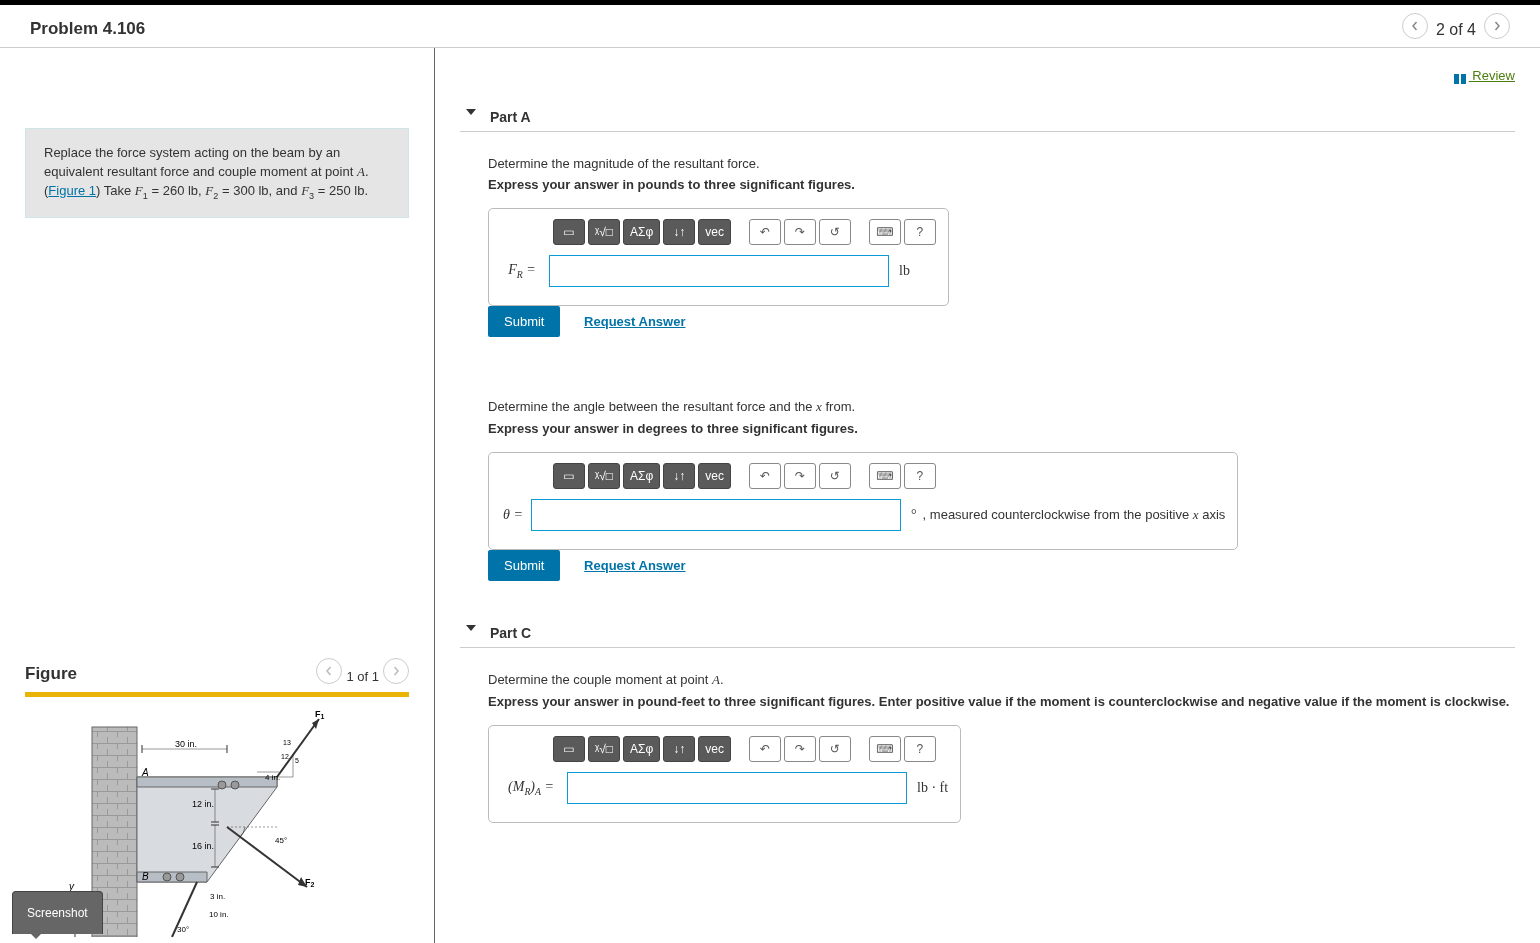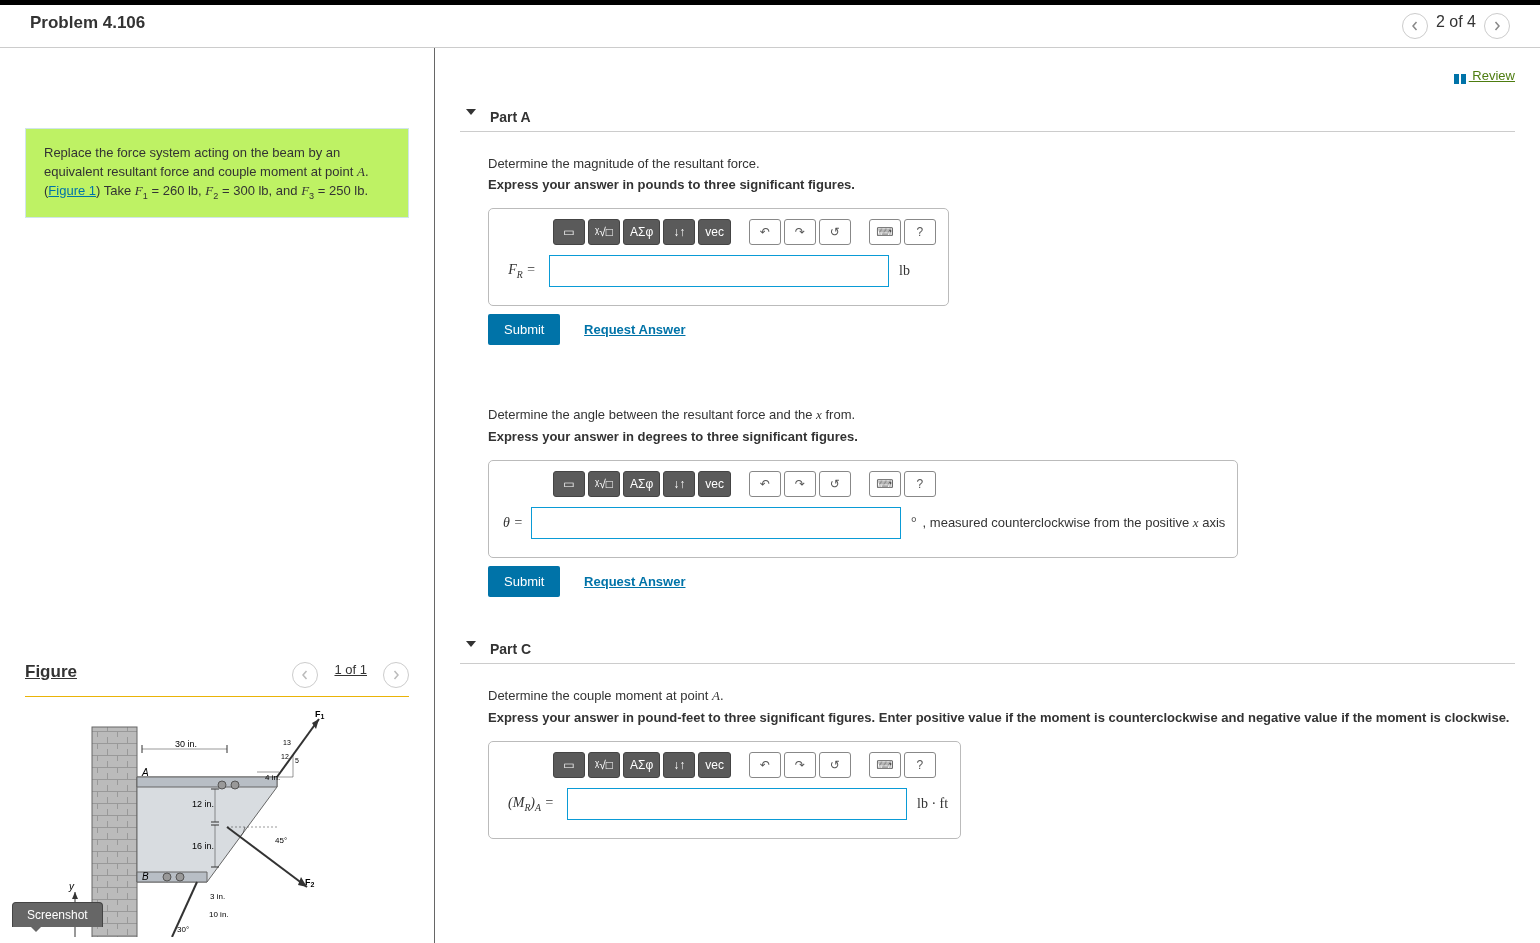--- a/index.html
+++ b/index.html
@@ -1,29 +1,29 @@
 <!DOCTYPE html>
 <html><head>
 <meta charset="utf-8">
 <style>
 * { box-sizing: border-box; margin: 0; padding: 0; }
 body { font-family: Arial, Helvetica, sans-serif; font-size: 13px; color: #333; background: #fff; }
 .topbar { height: 5px; background: #000; }
-.header { display: flex; align-items: flex-start; padding: 8px 30px; border-bottom: 1px solid #ccc; }
+.header { display: flex; align-items: flex-end; padding: 8px 30px; border-bottom: 1px solid #ccc; }
 .header-title { font-size: 17px; font-weight: bold; flex: 1; }
 .nav-btn { width: 26px; height: 26px; border: 1px solid #ccc; border-radius: 50%; display: inline-flex; align-items: center; justify-content: center; cursor: pointer; color: #666; background: #fff; }
 .nav-count { margin: 0 8px; font-size: 16px; }
 .main { display: flex; height: calc(100vh - 44px); }
 .left-col { width: 435px; border-right: 1px solid #666; padding: 0 0 10px 0; display: flex; flex-direction: column; }
-.problem-desc { background: #bef264; border: 1px solid #d0e5ea; margin: 80px 25px 10px 25px; padding: 15px 18px; font-size: 13px; line-height: 1.45; }
+.problem-desc { background: #e5e5e5; border: 1px solid #d0e5ea; margin: 80px 25px 10px 25px; padding: 15px 18px; font-size: 13px; line-height: 1.45; }
 .problem-desc a { color: #0073a8; text-decoration: underline; }
 .figure-section { margin-top: auto; padding: 0 25px; }
-.figure-header { display: flex; align-items: flex-start; padding: 8px 0; border-bottom: 1px solid #eab308; margin-bottom: 10px; text-decoration: underline; }
+.figure-header { display: flex; align-items: flex-end; padding: 8px 0; border-bottom: 5px solid #eab308; margin-bottom: 10px; }
 .figure-title { font-size: 17px; font-weight: bold; flex: 1; }
-.figure-nav { font-size: 13px; margin: 0 16px; }
+.figure-nav { font-size: 13px; margin: 0 4px; }
 .figure-img { display: flex; justify-content: center; }
 .right-col { flex: 1; overflow-y: auto; padding: 20px 25px; }
 .review-row { text-align: right; margin-bottom: 20px; }
 .review-link { color: #4d7c0f; text-decoration: underline; font-size: 13px; }
 .review-icon { display: inline-block; width: 12px; height: 10px; vertical-align: middle; margin-right: 3px; }
 .part { margin-bottom: 38px; }
 .part-head { display: flex; align-items: flex-start; padding: 6px 0; border-bottom: 1px solid #ccc; cursor: pointer; }
 .caret { width: 0; height: 0; border-left: 5px solid transparent; border-right: 5px solid transparent; border-top: 6px solid #333; margin-right: 14px; margin-left: 6px; }
 .part-title { font-size: 14px; font-weight: bold; }
 .part-body { padding: 24px 0 0 28px; }
@@ -33,24 +33,24 @@
 .answer-box.wide { min-width: 690px; }
 .toolbar { display: flex; gap: 3px; margin-bottom: 10px; margin-left: 52px; }
 .tb-btn { height: 26px; min-width: 32px; border: 1px solid #888; border-radius: 3px; display: inline-flex; align-items: center; justify-content: center; font-size: 12px; cursor: pointer; background: #fff; color: #555; padding: 0 6px; }
 .tb-btn.dark { background: #5a5a5a; color: #fff; border-color: #444; }
 .tb-btn.spacer { border: none; background: transparent; cursor: default; min-width: 8px; }
 .input-row { display: flex; align-items: center; }
 .var-label { font-family: "Times New Roman", serif; font-style: italic; font-size: 14px; margin-right: 6px; min-width: 42px; text-align: center; }
 .ans-input { border: 1px solid #0a9bd6; height: 32px; width: 340px; padding: 4px 8px; font-size: 13px; background: #fff; }
 .unit-label { margin-left: 10px; font-family: "Times New Roman", serif; font-size: 14px; }
 .post-note { margin-left: 6px; font-size: 13px; text-align: center; }
-.action-row { margin-top: 8px; }
+.action-row { margin-top: 0; }
 .submit-btn { background: #0073a8; color: #fff; border: none; padding: 8px 16px; font-size: 13px; cursor: pointer; border-radius: 2px; }
 .req-ans { color: #0073a8; text-decoration: underline; font-weight: bold; margin-left: 20px; font-size: 13px; cursor: pointer; }
-.screenshot-tab { position: fixed; bottom: 16px; left: 12px; background: #666; color: #fff; padding: 5px 14px; border-radius: 4px 4px 0 0; font-size: 12px; z-index: 10; border: 1px solid #444; border-bottom: none; }
+.screenshot-tab { position: fixed; bottom: 9px; left: 12px; background: #666; color: #fff; padding: 14px 14px; border-radius: 4px 4px 0 0; font-size: 12px; z-index: 10; border: 1px solid #444; border-bottom: none; }
 .screenshot-tab::before { content: ""; position: absolute; bottom: -5px; left: 18px; width: 0; height: 0; border-left: 5px solid transparent; border-right: 5px solid transparent; border-top: 5px solid #666; }
 .it { font-style: italic; font-family: "Times New Roman", serif; }
 sub { font-size: 0.7em; }
 </style>
 </head>
 <body>
 
 <div class="topbar"></div>
 
 <div class="header">

